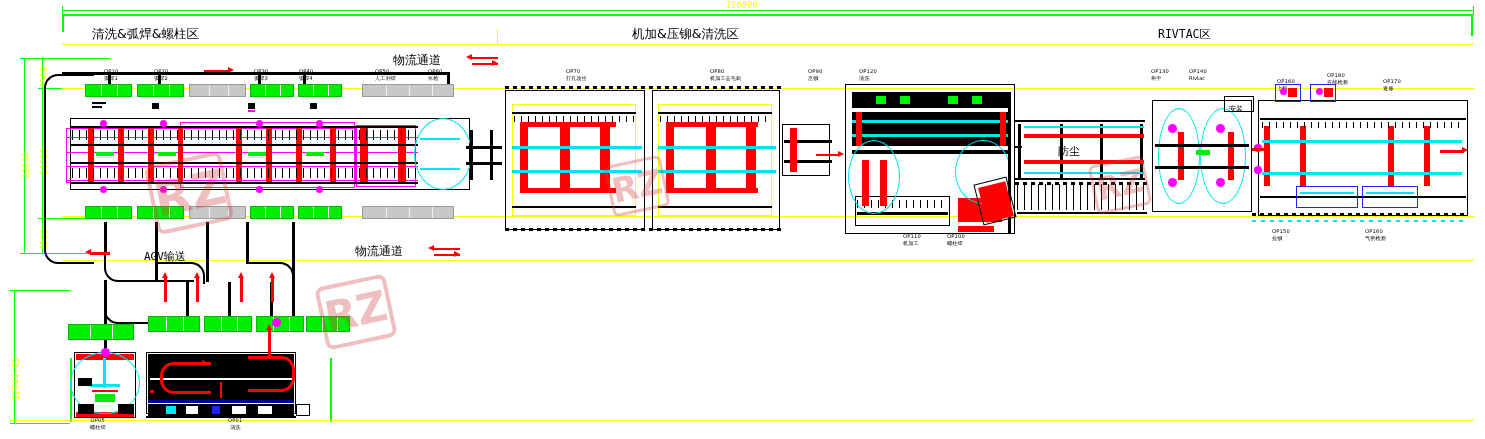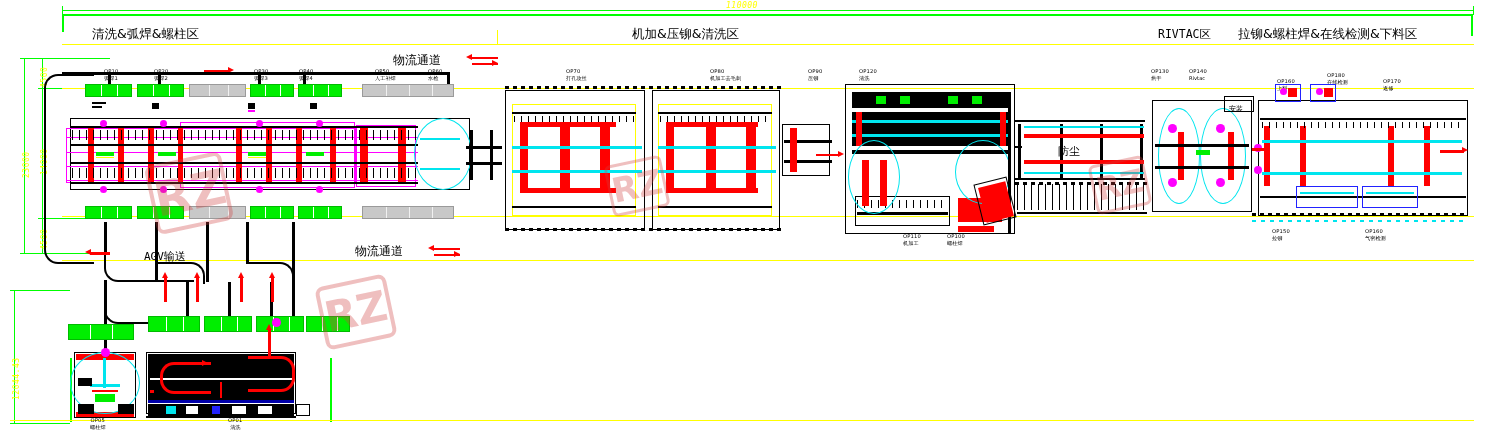--- a/index.html
+++ b/index.html
@@ -92,21 +92,20 @@
   <div class="yel-line" style="left:62px;top:88px;width:1412px;"></div>
   <div class="yel-line" style="left:62px;top:216px;width:1412px;"></div>
   <div class="yel-line" style="left:62px;top:260px;width:1412px;"></div>
   <div class="yel-line" style="left:10px;top:420px;width:1464px;"></div>
 
   <div class="yel-line" style="left:497px;top:30px;width:1px;height:14px;"></div>
 
   <div class="zone-title" style="left:92px;top:26px;">清洗&amp;弧焊&amp;螺柱区</div>
   <div class="zone-title" style="left:632px;top:26px;">机加&amp;压铆&amp;清洗区</div>
   <div class="zone-title" style="left:1158px;top:27px;font-family:'DejaVu Sans Mono','Liberation Mono',monospace;font-size:11.5px;">RIVTAC区</div>
-  <div class="zone-title" style="left:1238px;top:26px;">拉铆&amp;螺柱焊&amp;在线检测&amp;下料区</div>
 
   <div class="flow-label" style="left:393px;top:52px;">物流通道</div>
   <div class="red-line" style="left:472px;top:57px;width:26px;height:2px;"></div>
   <div class="arrow-l" style="left:466px;top:54px;"></div>
   <div class="red-line" style="left:472px;top:63px;width:26px;height:2px;"></div>
   <div class="arrow-r" style="left:492px;top:60px;"></div>
 
   <div class="flow-label" style="left:355px;top:243px;">物流通道</div>
   <div class="red-line" style="left:434px;top:248px;width:26px;height:2px;"></div>
   <div class="arrow-l" style="left:428px;top:245px;"></div>

